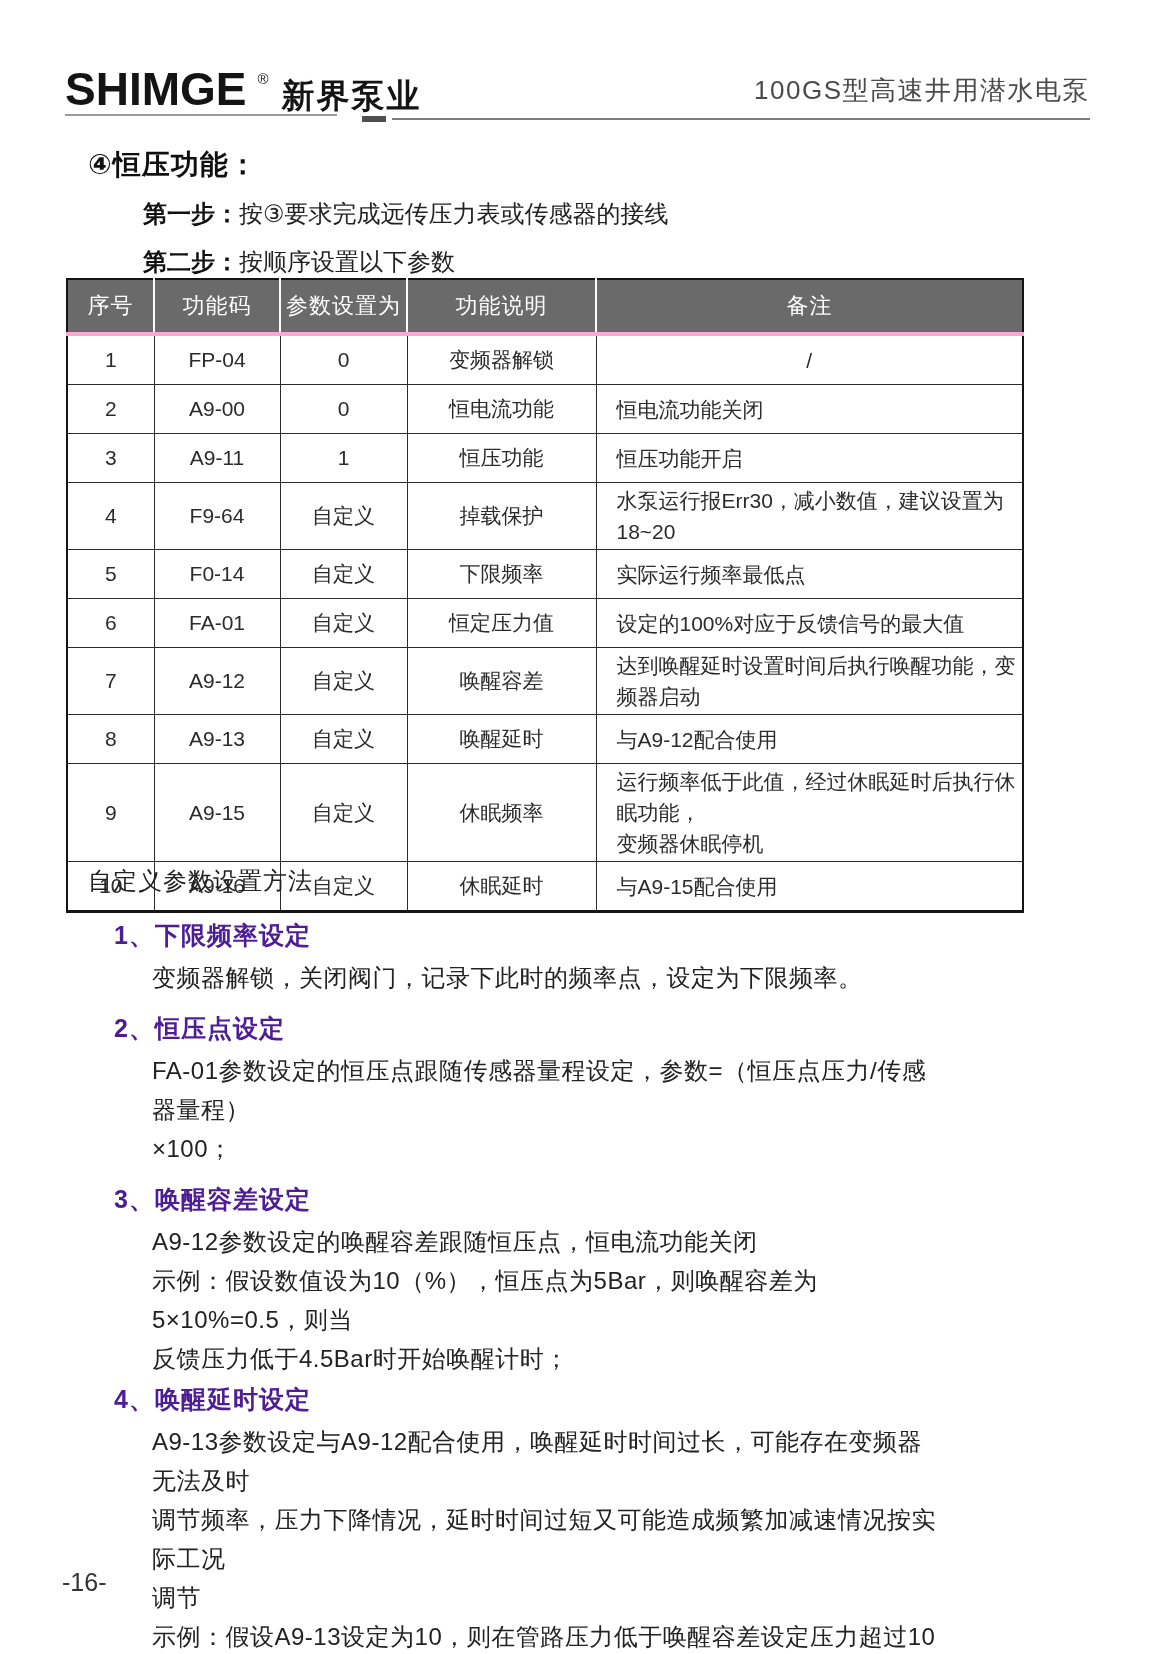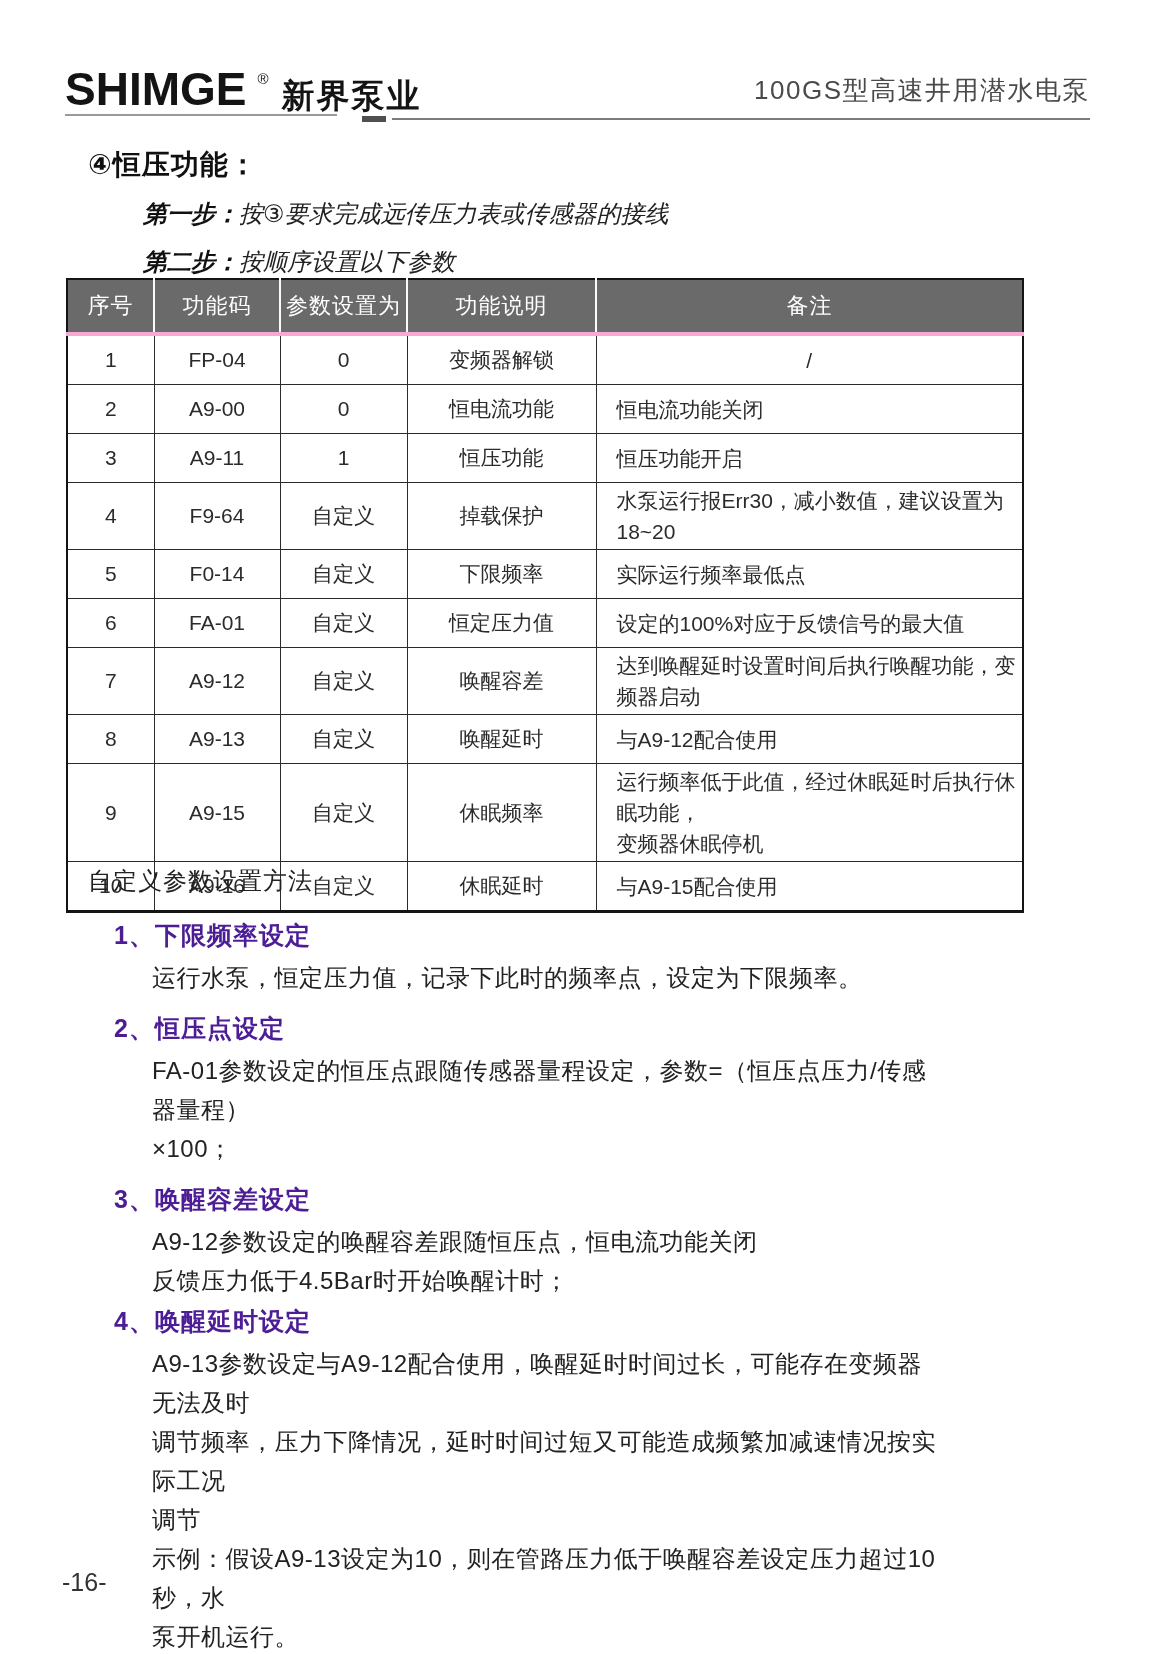--- a/index.html
+++ b/index.html
@@ -18,21 +18,21 @@
   .logo-reg { font-size:15px; color:#141414; position:relative; top:-26px; left:1px; }
   .logo-cn { font-size:33px; font-weight:800; color:#141414; margin-left:4px; letter-spacing:2px; }
   .doc-title { font-size:26px; color:#4a4a4a; letter-spacing:1.5px; padding-bottom:4px; }
   .rule { position:absolute; background:#9a9a9a; }
   .rule-left  { left:65px;  top:114px; width:272px; height:2px; }
   .rule-dash  { left:362px; top:116px; width:24px;  height:6px; background:#4f4f4f; }
   .rule-right { left:392px; top:118px; width:698px; height:2px; background:#7c7c7c; }
 
   
   .section-title { position:absolute; left:88px; top:146px; font-size:28px; font-weight:bold; color:#101010; letter-spacing:1px; }
-  .step { position:absolute; left:143px; font-size:24px; color:#222;font-style:italic; }
+  .step { position:absolute; left:143px; font-size:24px; color:#222; }
   .step1 { top:198px; } .step2 { top:246px; }
   .step-label { font-weight:bold; color:#111; }
 
   
   table.params { position:absolute; left:66px; top:278px; width:956px;
                  border-collapse:collapse; table-layout:fixed;
                  border:2px solid #141414; border-bottom:3px solid #141414; }
   table.params thead th {
     background:var(--thead-bg,#6a6a6a); color:var(--thead-fg,#ffffff);
     font-weight:normal; font-size:22px; height:50px; letter-spacing:1px;
@@ -171,32 +171,33 @@
           <td class="remark">与A9-15配合使用</td>
         </tr>
       </tbody>
   </table>
 
   <div class="method-block">
     <div class="method-title">自定义参数设置方法</div>
 
     <div class="sec sec1">
       <div class="sec-heading">1、下限频率设定</div>
-      <div class="body-line">运行水泵，恒定压力值，记录下此时的频率点，设定为下限频率。</div>
+      <div class="body-line">变频器解锁，关闭阀门，记录下此时的频率点，设定为下限频率。</div>
     </div>
 
     <div class="sec sec2">
       <div class="sec-heading">2、恒压点设定</div>
       <div class="body-line">FA-01参数设定的恒压点跟随传感器量程设定，参数=（恒压点压力/传感器量程）</div>
       <div class="body-line">×100；</div>
     </div>
 
     <div class="sec sec3">
       <div class="sec-heading">3、唤醒容差设定</div>
       <div class="body-line">A9-12参数设定的唤醒容差跟随恒压点，恒电流功能关闭</div>
+      <div class="body-line">示例：假设数值设为10（%），恒压点为5Bar，则唤醒容差为5×10%=0.5，则当</div>
       <div class="body-line">反馈压力低于4.5Bar时开始唤醒计时；</div>
     </div>
 
     <div class="sec sec4">
       <div class="sec-heading">4、唤醒延时设定</div>
       <div class="body-line">A9-13参数设定与A9-12配合使用，唤醒延时时间过长，可能存在变频器无法及时</div>
       <div class="body-line">调节频率，压力下降情况，延时时间过短又可能造成频繁加减速情况按实际工况</div>
       <div class="body-line">调节</div>
       <div class="body-line">示例：假设A9-13设定为10，则在管路压力低于唤醒容差设定压力超过10秒，水</div>
       <div class="body-line">泵开机运行。</div>

